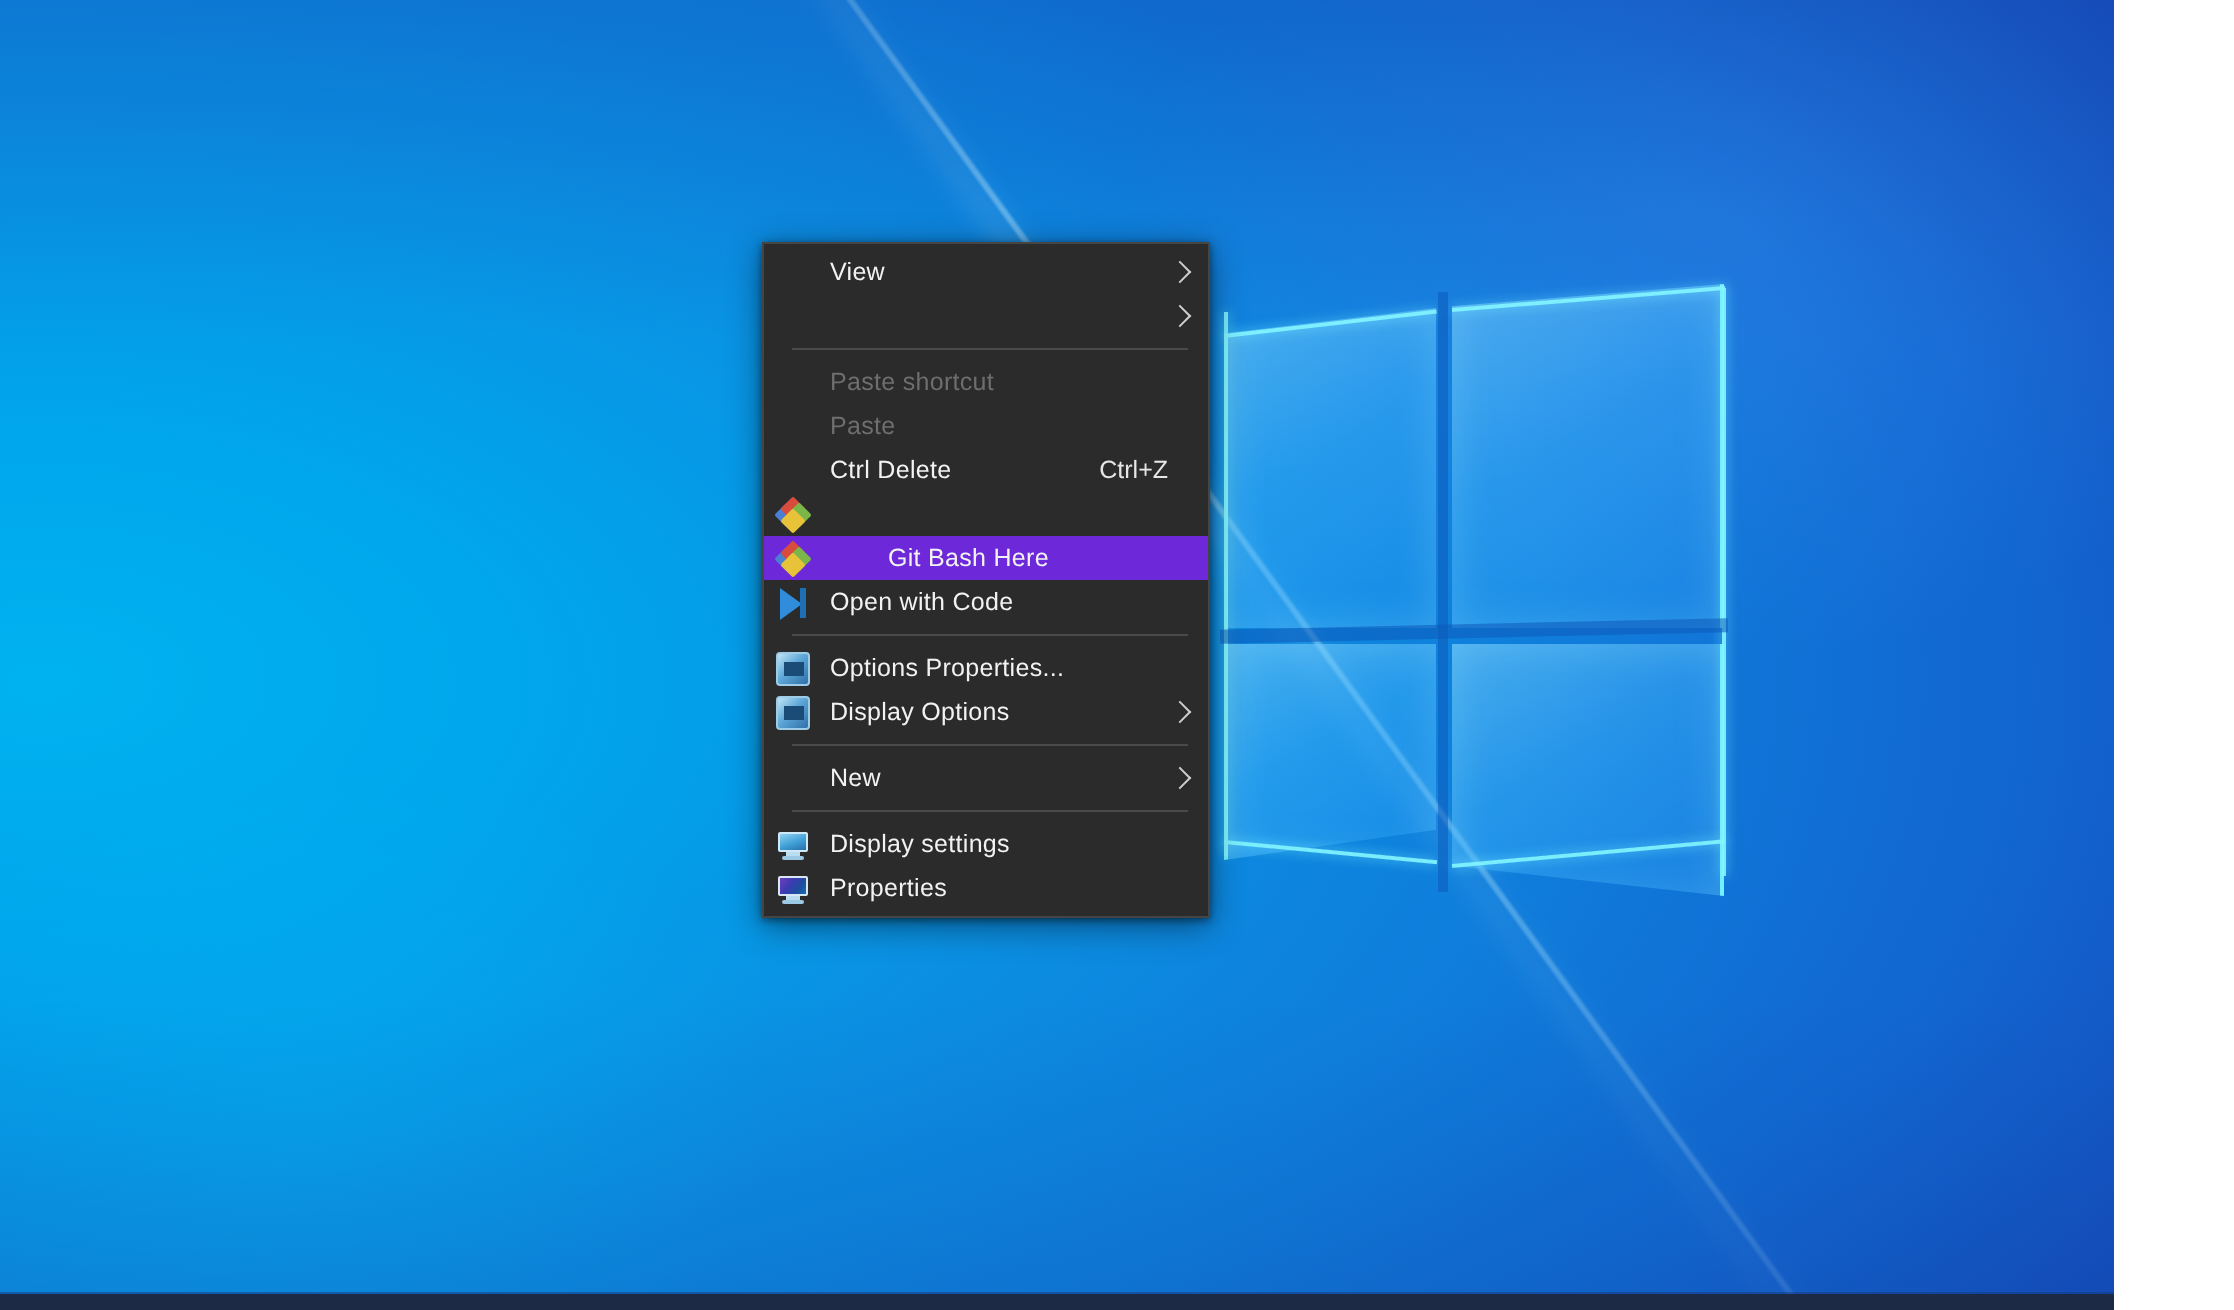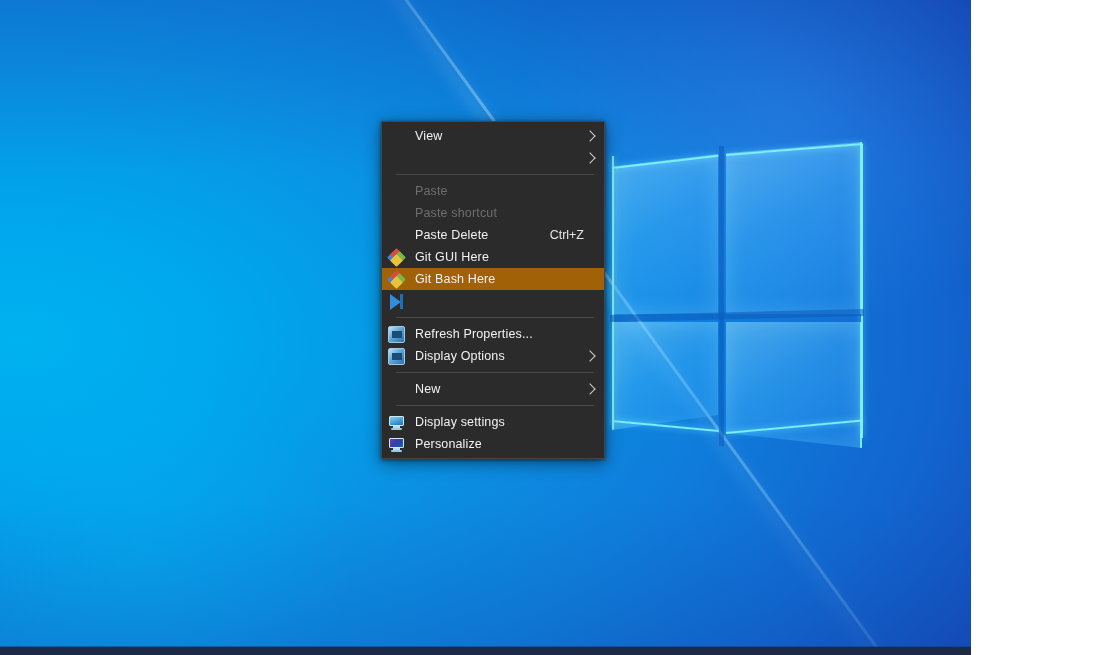--- a/index.html
+++ b/index.html
@@ -7,21 +7,21 @@
     margin: 0;
     padding: 0;
     width: 1117px;
     height: 655px;
     overflow: hidden;
     font-family: "Liberation Sans", sans-serif;
   }
 
   #desktop {
     position: relative;
-    width: 971px;
+    width: 1057px;
     height: 655px;
     overflow: hidden;
     background: #0a84d8;
   }
 
   
   .wp-base {
     position: absolute;
     inset: 0;
     background:
@@ -165,21 +165,22 @@
     position: relative;
     display: flex;
     align-items: center;
     height: 22px;
     padding: 0 8px 0 6px;
     box-sizing: border-box;
     white-space: nowrap;
     cursor: default;
   }
   .menu-item.highlight {
-    background: #a16207;
+    background: #6d28d9;
+    gap: 29px;
   }
   .menu-item.disabled .mi-label {
     color: #6e6e6e;
   }
 
   .mi-icon {
     width: 17px;
     height: 17px;
     flex: 0 0 17px;
     margin-right: 10px;
@@ -361,67 +362,67 @@
         <span class="mi-label">View</span>
         <span class="mi-arrow"></span>
       </div>
       <div class="menu-item">
         <span class="mi-icon empty"></span>
         <span class="mi-arrow"></span>
       </div>
       <div class="menu-sep"></div>
       <div class="menu-item disabled">
         <span class="mi-icon empty"></span>
+        <span class="mi-label">Paste shortcut</span>
+      </div>
+      <div class="menu-item disabled">
+        <span class="mi-icon empty"></span>
         <span class="mi-label">Paste</span>
       </div>
-      <div class="menu-item disabled">
-        <span class="mi-icon empty"></span>
-        <span class="mi-label">Paste shortcut</span>
-      </div>
-      <div class="menu-item">
-        <span class="mi-icon empty"></span>
-        <span class="mi-label">Paste Delete</span>
+      <div class="menu-item">
+        <span class="mi-icon empty"></span>
+        <span class="mi-label">Ctrl Delete</span>
         <span class="mi-shortcut">Ctrl+Z</span>
       </div>
       <div class="menu-item">
         <span class="mi-icon">
           <span class="icon-git">
             <span class="d d1"></span>
             <span class="d d2"></span>
             <span class="d d3"></span>
             <span class="d d4"></span>
           </span>
         </span>
-        <span class="mi-label">Git GUI Here</span>
       </div>
       <div class="menu-item highlight">
         <span class="mi-icon">
           <span class="icon-git">
             <span class="d d1"></span>
             <span class="d d2"></span>
             <span class="d d3"></span>
             <span class="d d4"></span>
           </span>
         </span>
         <span class="mi-label">Git Bash Here</span>
       </div>
       <div class="menu-item">
         <span class="mi-icon">
           <span class="icon-vscode">
             <span class="chev"></span>
             <span class="bar"></span>
           </span>
         </span>
+        <span class="mi-label">Open with Code</span>
       </div>
       <div class="menu-sep"></div>
       <div class="menu-item">
         <span class="mi-icon">
           <span class="icon-gfx"></span>
         </span>
-        <span class="mi-label">Refresh Properties...</span>
+        <span class="mi-label">Options Properties...</span>
       </div>
       <div class="menu-item">
         <span class="mi-icon">
           <span class="icon-gfx"></span>
         </span>
         <span class="mi-label">Display Options</span>
         <span class="mi-arrow"></span>
       </div>
       <div class="menu-sep"></div>
       <div class="menu-item">
@@ -441,17 +442,17 @@
         <span class="mi-label">Display settings</span>
       </div>
       <div class="menu-item">
         <span class="mi-icon">
           <span class="icon-personalize">
             <span class="screen"></span>
             <span class="stand"></span>
             <span class="base"></span>
           </span>
         </span>
-        <span class="mi-label">Personalize</span>
+        <span class="mi-label">Properties</span>
       </div>
     </div>
 
 </div>
 
 </body></html>

